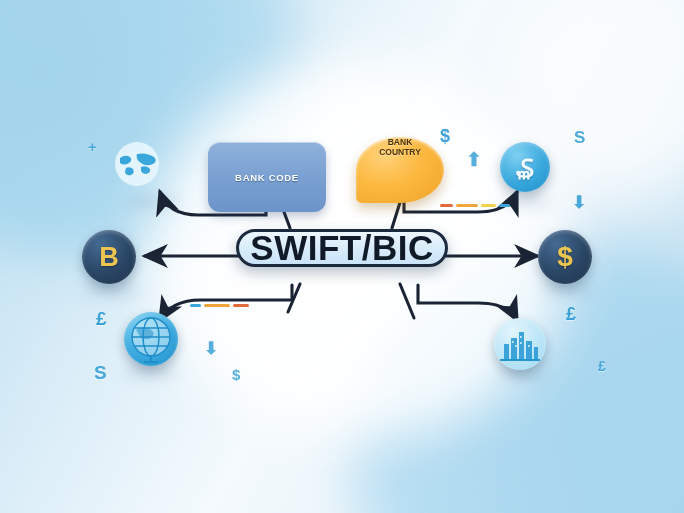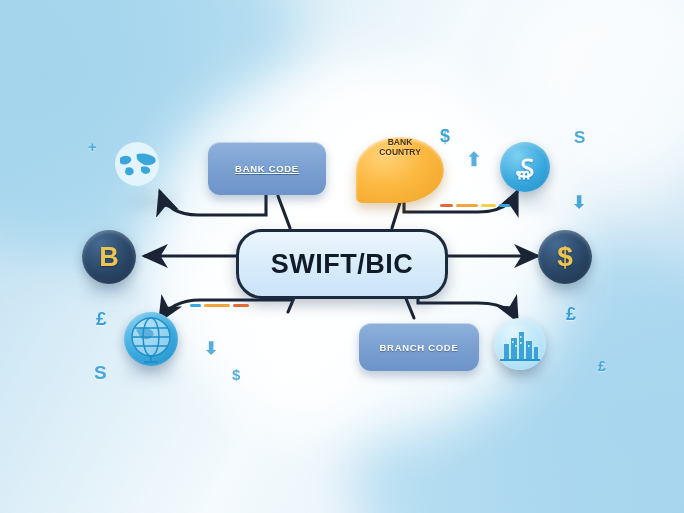--- a/index.html
+++ b/index.html
@@ -121,31 +121,28 @@
     </g>
     <g fill="none" stroke="#1b2434" stroke-width="3.1" stroke-linecap="round">
 
       <path d="M290,228 L278,196"></path>
       <path d="M392,228 L402,196"></path>
       <path d="M300,284 L288,312"></path>
       <path d="M400,284 L414,318"></path>
     </g>
   </svg>
 
-  <div class="node centralnode" style="left:236px;top:229px;width:212px;height:70px;font-size:27px;">
+  <div class="node centralnode" style="left:236px;top:229px;width:212px;height:38px;font-size:35px;">
     <span>SWIFT/BIC</span>
   </div>
 
-  <div class="node boxnode" style="left:208px;top:142px;width:118px;height:53px;font-size:9.5px;text-decoration:underline;">
+  <div class="node boxnode" style="left:208px;top:142px;width:118px;height:70px;font-size:9.5px;">
     <span>BANK CODE</span>
   </div>
 
-  <div class="node boxnode" style="left:359px;top:323px;width:120px;height:48px;font-size:9.5px;">
-    <span>BRANCH CODE</span>
-  </div>
 
   <div class="node teardrop t1" style="left:356px;top:137px;width:88px;height:66px;font-size:8.5px;padding:0 13px;">
     <span>BANK COUNTRY</span>
   </div>
 
 
   <div class="node circnode circ-dark" style="left:82px;top:230px;width:54px;height:54px;">
     <span class="glyph-gold" style="font-size:27px;">B</span>
   </div>
 

